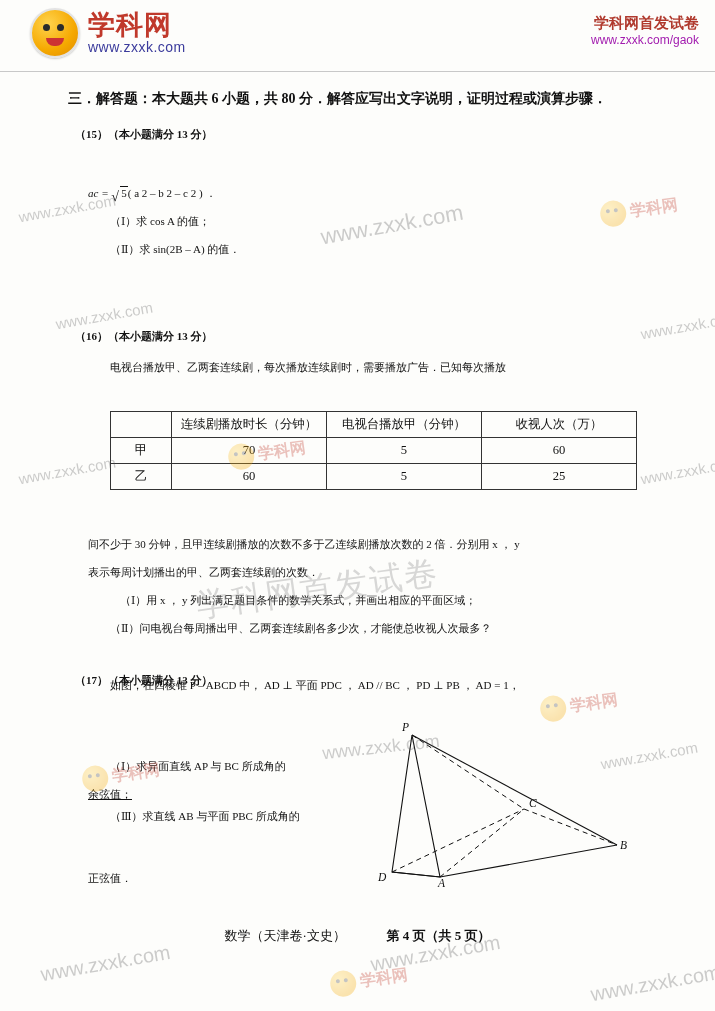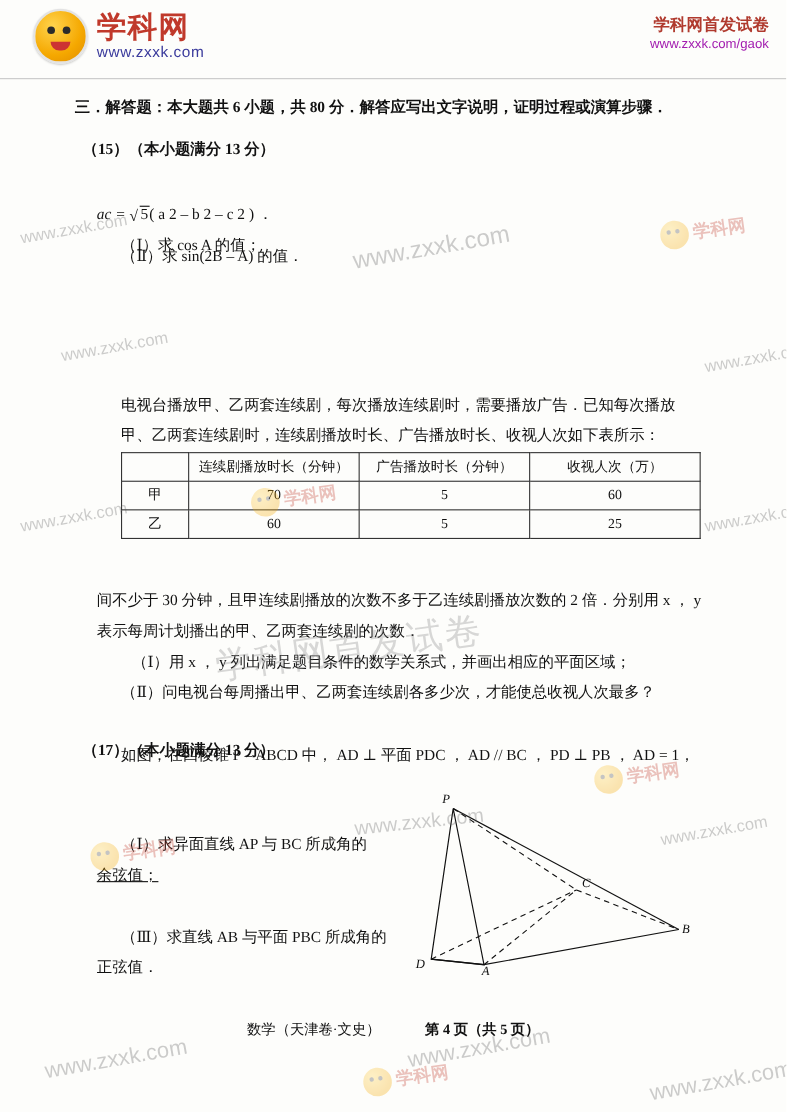--- a/index.html
+++ b/index.html
@@ -96,21 +96,21 @@
 
   
   .content {
     position: absolute;
     left: 0; top: 72px;
     width: 715px;
     height: 939px;
   }
   .line {
     position: absolute;
-    font-size: 14px;
+    font-size: 11px;
     line-height: 1.5;
     white-space: nowrap;
   }
   .b { font-weight: bold; }
   .ital { font-style: italic; }
   .sec-title { font-size: 14px; font-weight: bold; }
 
   
   .rad { position: relative; padding-left: 9px; }
   .rad:before {
@@ -238,31 +238,31 @@
 
     <div class="line sec-title" style="left:68px; top:16px;">三．解答题：本大题共 6 小题，共 80 分．解答应写出文字说明，证明过程或演算步骤．</div>
 
     <div class="line b" style="left:75px; top:54px;">（15）（本小题满分 13 分）</div>
 
     <div class="line" style="left:88px; top:113px;">
       <span class="ital">ac = </span><span class="rad"><span class="radbar">5</span></span><span>( a 2 – b 2 – c 2 ) ．</span>
     </div>
 
     <div class="line" style="left:110px; top:141px;">（Ⅰ）求 cos A 的值；</div>
-    <div class="line" style="left:110px; top:151px;">（Ⅱ）求 sin(2B – A) 的值．</div>
-
+    <div class="line" style="left:110px; top:169px;">（Ⅱ）求 sin(2B – A) 的值．</div>
+
+    <div class="line b" style="left:75px; top:256px;">（16）（本小题满分 13 分）</div>
     <div class="line" style="left:110px; top:287px;">电视台播放甲、乙两套连续剧，每次播放连续剧时，需要播放广告．已知每次播放</div>
-    <div class="line" style="left:110px; top:314px;">甲、乙两套连续剧时，连续剧播放时长、广告播放时长、收视人次如下表所示：</div>
 
     <table class="tbl">
       <tbody>
           <tr>
         <th class="c1"></th>
         <th class="c2">连续剧播放时长（分钟）</th>
-        <th class="c3">广告播放时长（分钟）</th>
+        <th class="c3">电视台播放甲（分钟）</th>
         <th class="c4">收视人次（万）</th>
       </tr>
       <tr>
         <td>甲</td>
         <td>70</td>
         <td>5</td>
         <td>60</td>
       </tr>
       <tr>
         <td>乙</td>
@@ -275,21 +275,21 @@
 
     <div class="line" style="left:88px; top:464px;">间不少于 30 分钟，且甲连续剧播放的次数不多于乙连续剧播放次数的 2 倍．分别用 x ， y</div>
     <div class="line" style="left:88px; top:492px;">表示每周计划播出的甲、乙两套连续剧的次数．</div>
     <div class="line" style="left:120px; top:520px;">（Ⅰ）用 x ， y 列出满足题目条件的数学关系式，并画出相应的平面区域；</div>
     <div class="line" style="left:110px; top:548px;">（Ⅱ）问电视台每周播出甲、乙两套连续剧各多少次，才能使总收视人次最多？</div>
 
     <div class="line b" style="left:75px; top:600px;">（17）（本小题满分 13 分）</div>
     <div class="line" style="left:110px; top:605px;">如图，在四棱锥 P – ABCD 中， AD ⊥ 平面 PDC ， AD // BC ， PD ⊥ PB ， AD = 1，</div>
     <div class="line" style="left:110px; top:686px;">（Ⅰ）求异面直线 AP 与 BC 所成角的</div>
     <div class="line" style="left:88px; top:714px;text-decoration:underline;">余弦值；</div>
-    <div class="line" style="left:110px; top:770px;">（Ⅲ）求直线 AB 与平面 PBC 所成角的</div>
+    <div class="line" style="left:110px; top:736px;">（Ⅲ）求直线 AB 与平面 PBC 所成角的</div>
     <div class="line" style="left:88px; top:798px;">正弦值．</div>
 
     <div class="figure">
       <svg width="290" height="160" viewBox="0 0 290 160">
 
         <polyline points="60,8 40,145 88,150 60,8" fill="none" stroke="#111" stroke-width="1.1"></polyline>
         <line x1="60" y1="8" x2="265" y2="118" stroke="#111" stroke-width="1.1"></line>
         <line x1="88" y1="150" x2="265" y2="118" stroke="#111" stroke-width="1.1"></line>
         <line x1="40" y1="145" x2="88" y2="150" stroke="#111" stroke-width="1.1"></line>
 

